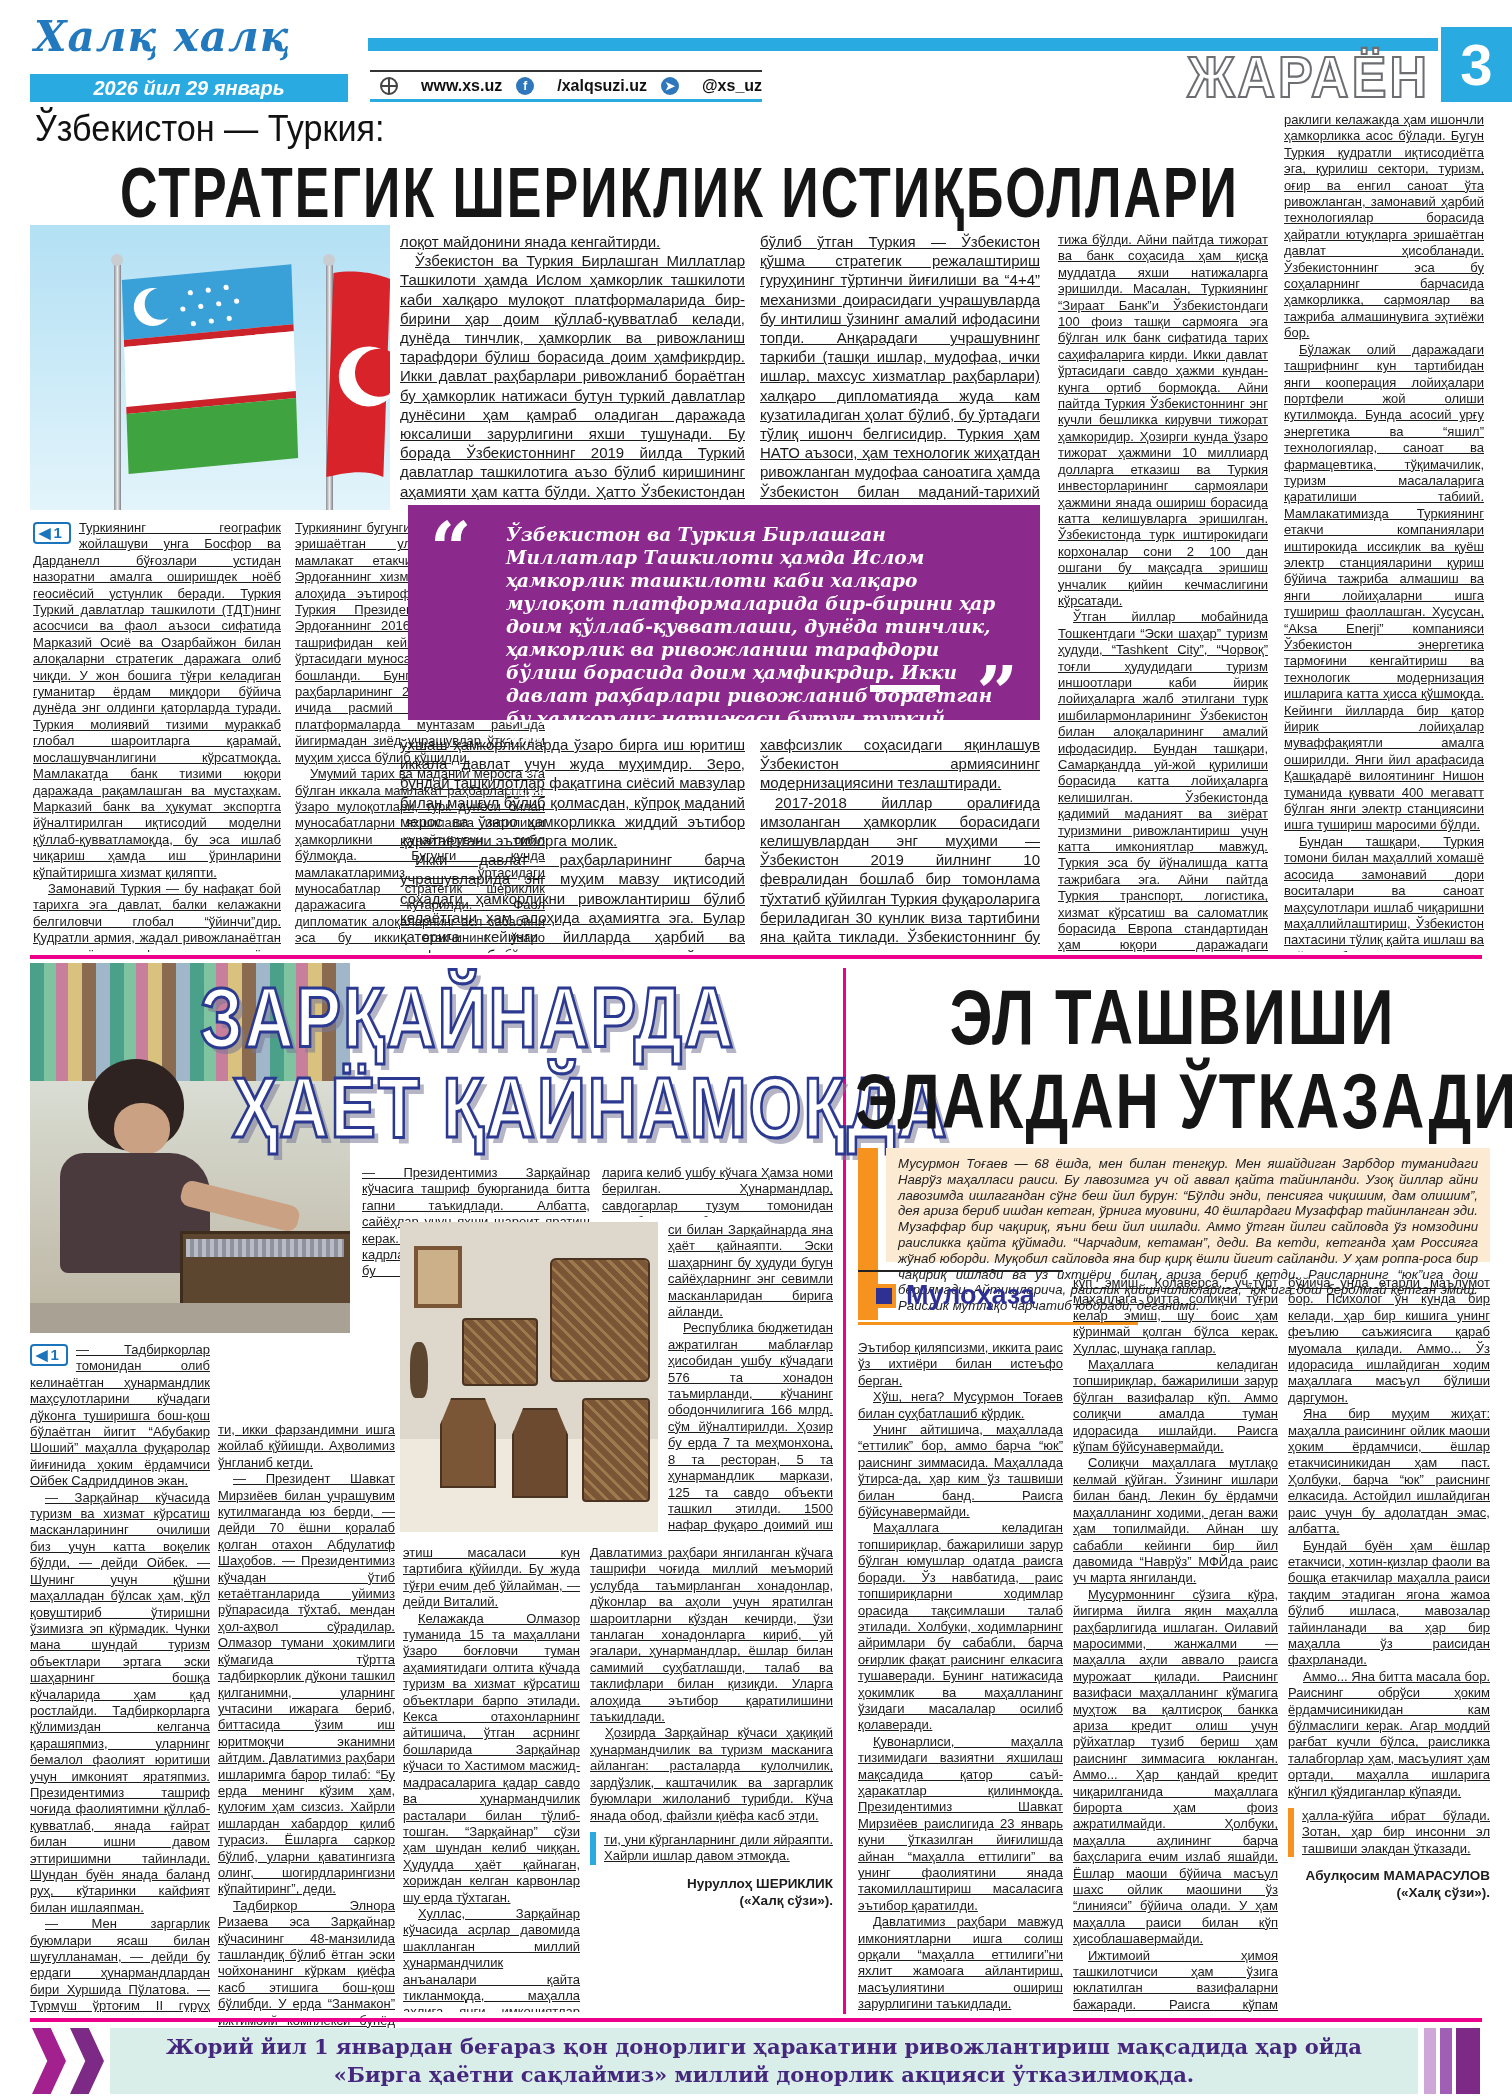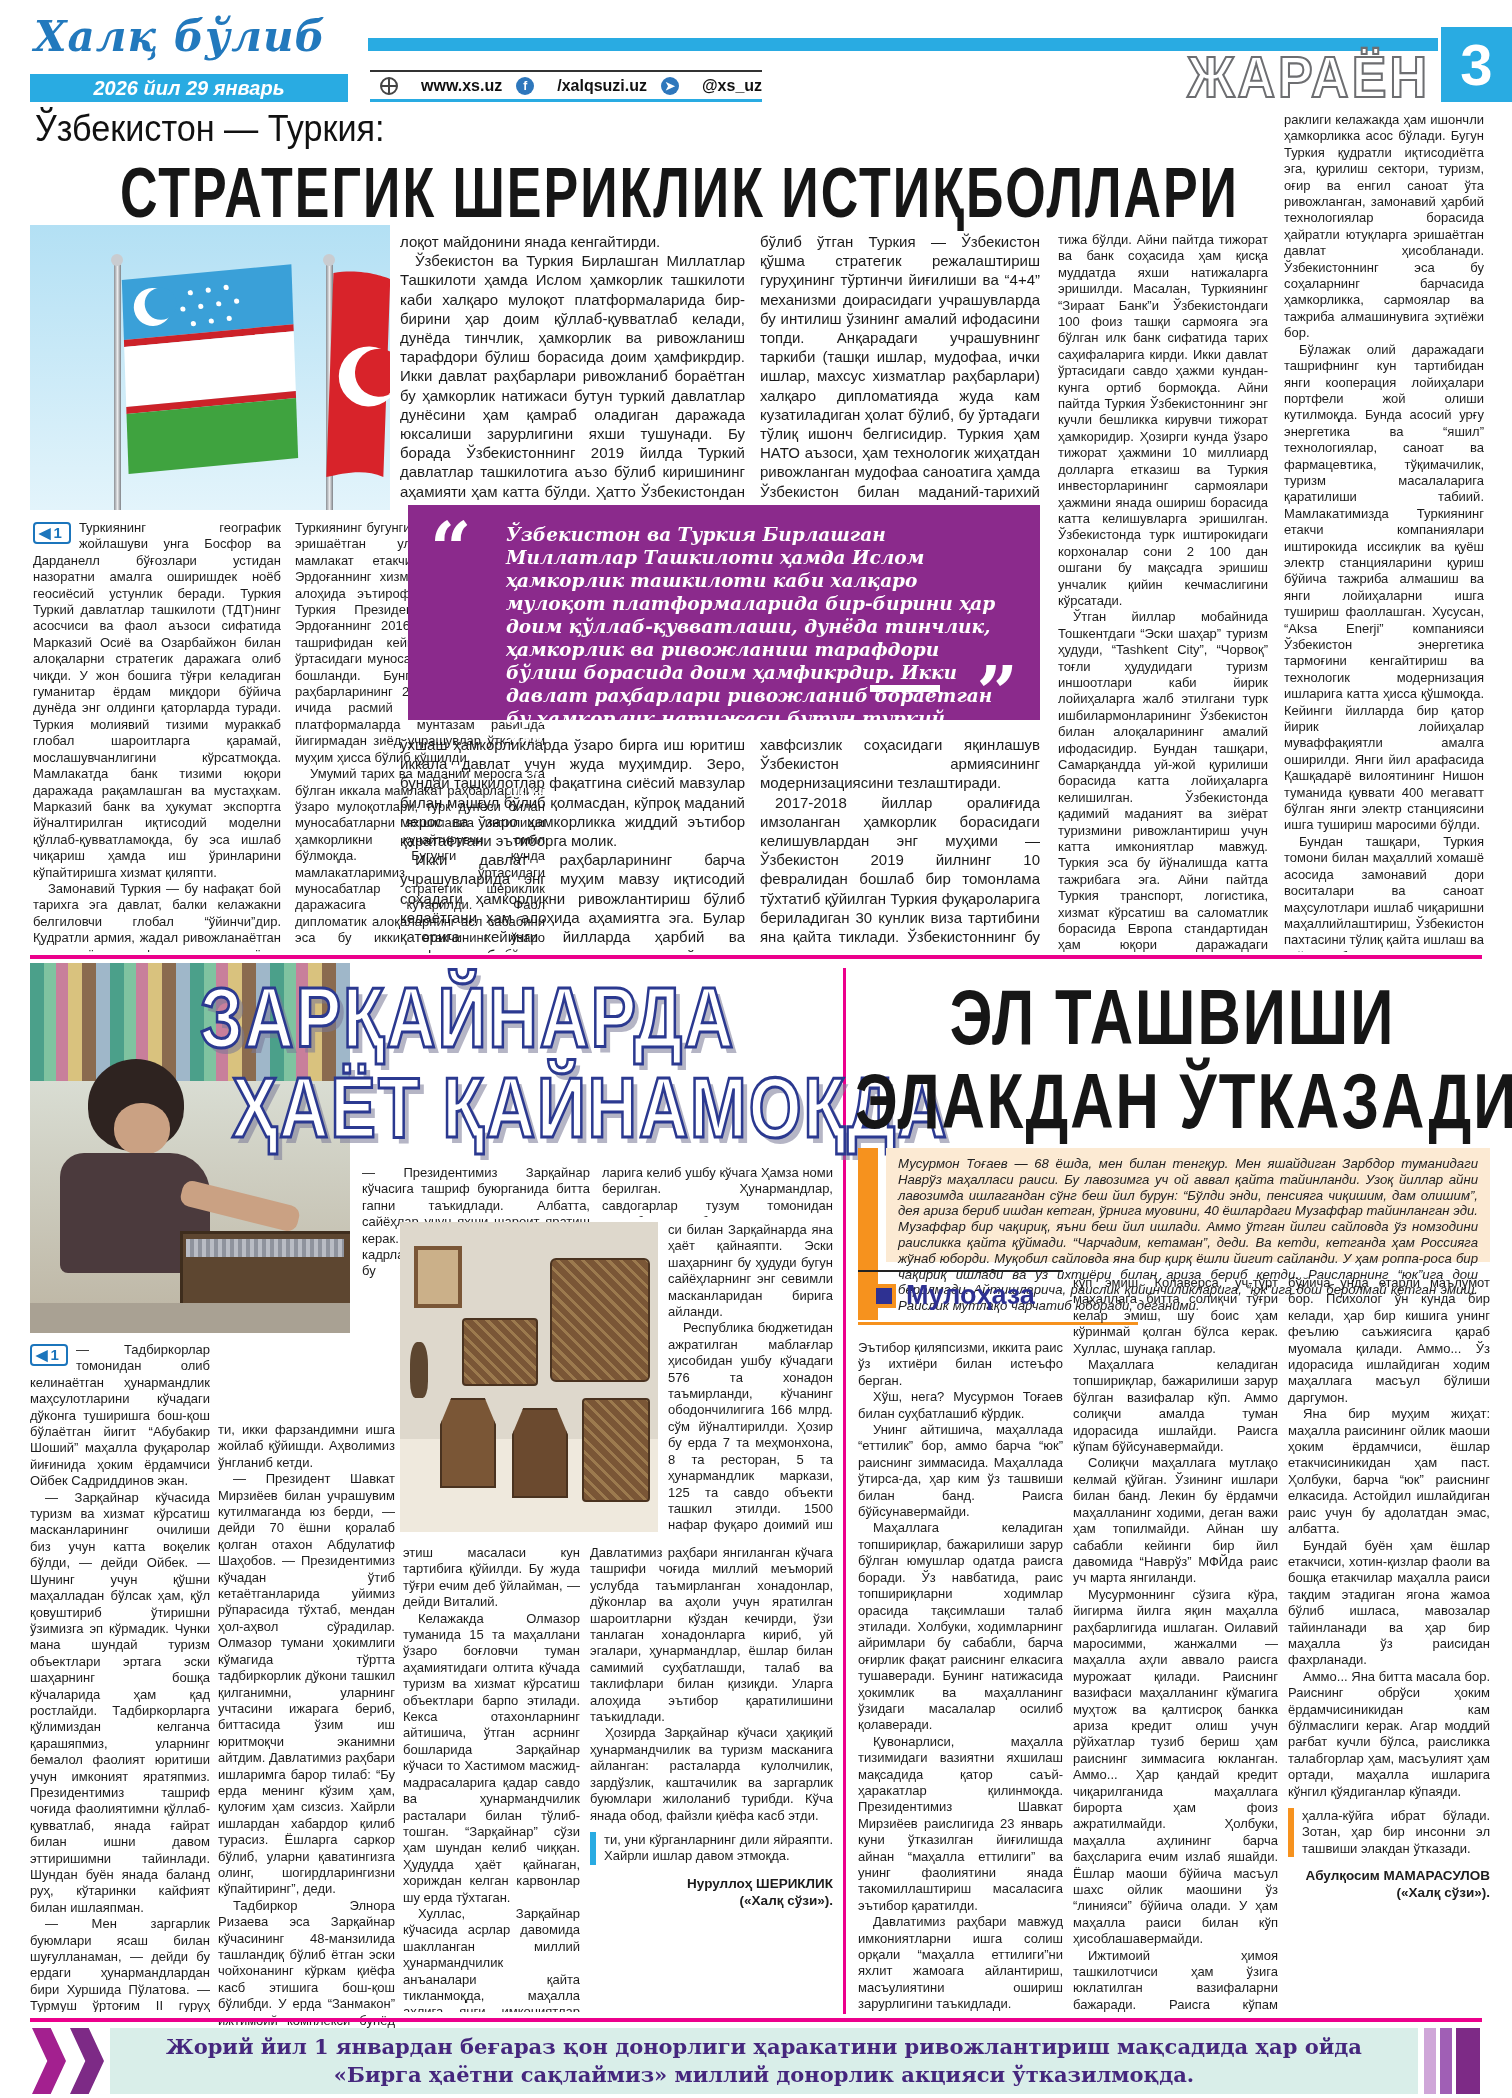--- a/index.html
+++ b/index.html
@@ -24,21 +24,21 @@
   .pagenum{position:absolute;left:1441px;top:27px;width:71px;height:75px;background:#29abe2;color:#fff;
         font-size:58px;font-weight:bold;display:flex;align-items:center;justify-content:center;}
   
   .kicker{position:absolute;left:35px;top:108px;font-size:36px;color:#111;transform:scaleX(.95);transform-origin:left;}
   .headline1{position:absolute;left:120px;top:152px;width:1030px;text-align:center;font-size:52px;
         font-weight:900;letter-spacing:2px;color:#161616;transform:scaleY(1.35);transform-origin:top;white-space:nowrap;}
   .flagsphoto{position:absolute;left:30px;top:225px;width:360px;height:285px;overflow:hidden;}
   .col{position:absolute;text-align:justify;overflow:hidden;}
   .n13{font-size:13px;line-height:16.4px;}
   .n15{font-size:15px;line-height:19.2px;}
-  .para{margin:0;text-indent:15px;}
+  .para{margin:0;text-indent:15px;text-decoration:underline;}
   .para:first-child{text-indent:0;}
   .contmark{display:inline-block;border:2px solid #1b75bc;border-radius:4px;color:#1b75bc;
         font-weight:bold;font-size:15px;padding:1px 7px 1px 4px;margin:2px 8px 2px 0;float:left;background:#fff;}
   .quotebox{position:absolute;left:408px;top:505px;width:632px;height:215px;background:#8b2a8c;color:#fff;
         padding:18px 30px 10px 98px;box-sizing:border-box;}
   .quotebox .qtext{font-family:"DejaVu Serif",serif;font-style:italic;font-weight:bold;
         font-size:18.5px;line-height:23px;}
   .qmark{position:absolute;left:22px;top:14px;font-family:"DejaVu Serif",serif;font-weight:bold;
         font-size:72px;line-height:60px;}
   .qend{position:absolute;right:22px;bottom:2px;font-family:"DejaVu Serif",serif;font-weight:bold;
@@ -78,21 +78,21 @@
   .fringe{position:absolute;left:0;top:0;width:100%;height:120px;
      background:repeating-linear-gradient(90deg,#4ba08a 0 14px,#7fc3a0 14px 26px,#c87f9b 26px 38px,#d9c27e 38px 52px,#8a6b4f 52px 66px,#9fb7c9 66px 80px);}
   .furn{position:absolute;background:#6b4a2f;border:2px solid #4a3320;}
   .furnpat{background:repeating-linear-gradient(45deg,#7a5636 0 6px,#9c7a4e 6px 9px);}
 </style>
 </head>
 <body>
 
 <div class="page">
 
-  <div class="logo">Халқ бўлиб</div>
+  <div class="logo">Халқ халқ</div>
   <div class="topbar"></div>
   <div class="datebar">2026 йил 29 январь</div>
 
   <div class="socialstrip">
     <span class="socialitem">
       <span class="globe"></span>
       <span>www.xs.uz</span>
     </span>
     <span class="socialitem">
       <span class="cicon">f</span>

